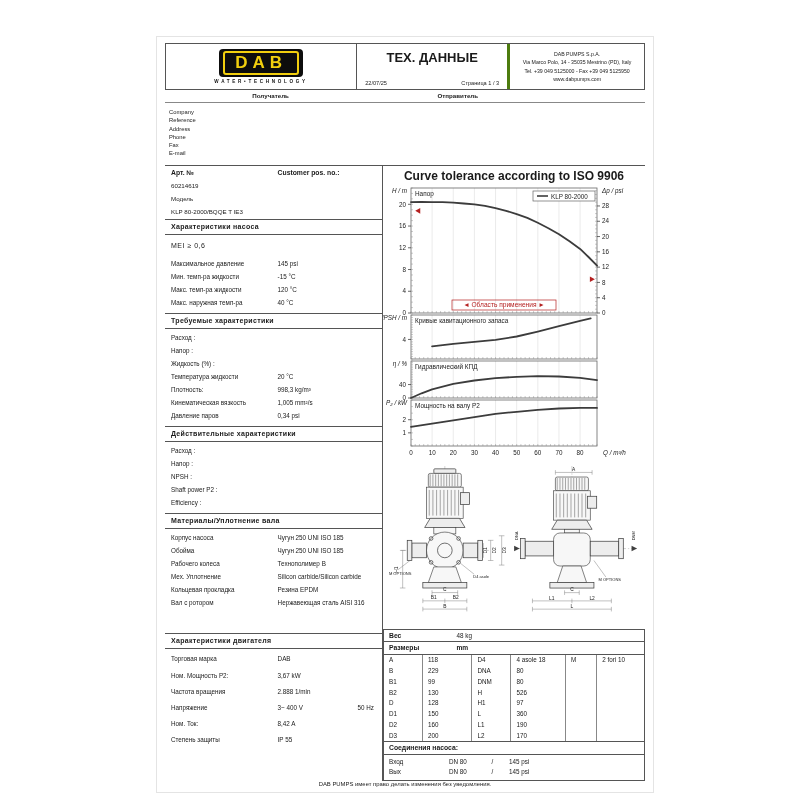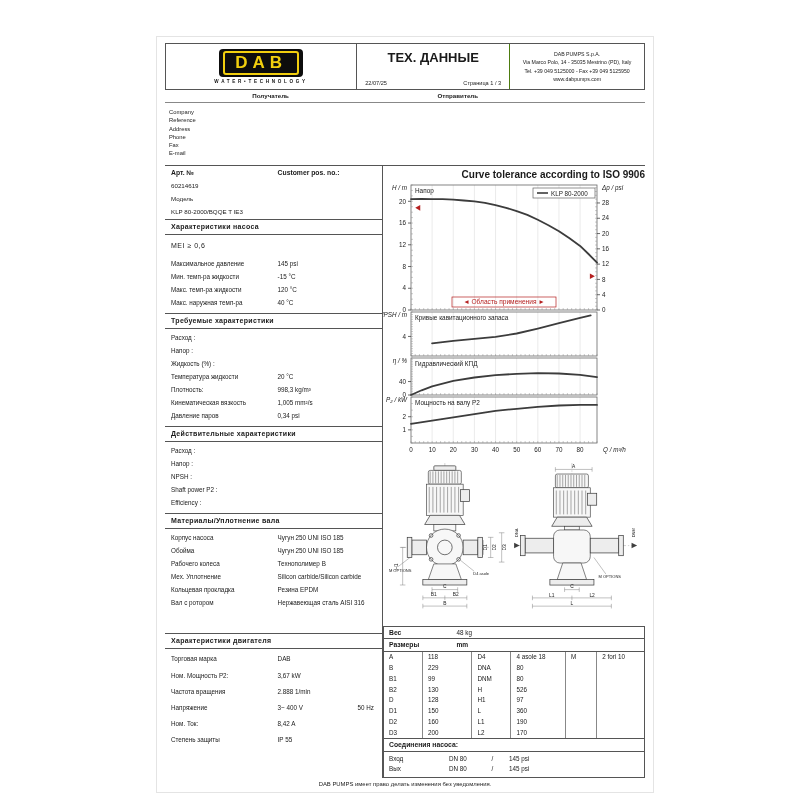--- a/index.html
+++ b/index.html
@@ -4,21 +4,21 @@
 <style>
 *{margin:0;padding:0;box-sizing:border-box}
 html,body{width:800px;height:800px;background:#fff;font-family:"Liberation Sans",sans-serif;color:#1a1a1a}
 .page{position:absolute;left:156px;top:36px;width:498px;height:757px;background:#fff;border:1px solid #e4e4e4;padding:6px 8px 8px}
 
 .hdr{display:flex;border:1px solid #555;height:47px}
 .hdr-logo{width:40%;border-right:1px solid #555;display:flex;flex-direction:column;align-items:center;justify-content:center}
 .logo-box{background:#0d0d0d;border-radius:4px;padding:2px 4px}
 .logo-inner{border:2px solid #f2cf0e;border-radius:3px;padding:0 10px;color:#f2cf0e;font-weight:bold;font-size:17px;letter-spacing:5px;line-height:1.15}
 .logo-tag{font-size:4.6px;letter-spacing:2.7px;margin-top:1.5px;font-weight:bold;color:#111}
-.hdr-title{width:32%;border-right:1px solid #4d7c0f;display:flex;flex-direction:column;justify-content:space-between;padding:6px 6px 2px}
+.hdr-title{width:32%;border-right:3px solid #4d7c0f;display:flex;flex-direction:column;justify-content:space-between;padding:6px 6px 2px}
 .doc-title{font-size:13px;font-weight:bold;text-align:center}
 .title-sub{display:flex;justify-content:space-between;font-size:5.6px;color:#222;padding:0 2px 1px}
 .hdr-addr{flex:1;font-size:5.2px;text-align:center;display:flex;flex-direction:column;justify-content:center;line-height:1.55;color:#222}
 
 .parties{display:grid;grid-template-columns:44% 34% 22%;border-bottom:1px solid #888;padding:2px 0 3px}
 .parties span{font-size:6.2px;font-weight:bold;text-align:center}
 
 .customer{padding:5px 4px 7px;min-height:52px}
 .customer div{font-size:5.8px;line-height:8.3px;color:#222}
 
@@ -35,21 +35,21 @@
 .sec-body{padding:2px 0 4px}
 .mei{font-size:7px;padding:7px 6px 6px;letter-spacing:.5px}
 .kv{display:flex;padding:3px 6px;font-size:6.3px}
 .kv .k{width:52%;flex:none}
 .kv .v{flex:1}
 .kv .x{flex:none;padding-right:2px}
 .motor .kv{padding:4.6px 6px}
 .gap{height:20px}
 
 .chart{padding-top:3px}
-.chart-title{font-size:10px;font-weight:bold;text-align:right;margin-bottom:1px}
+.chart-title{font-size:12px;font-weight:bold;text-align:center;margin-bottom:1px}
 
 .draws{display:flex;justify-content:space-evenly;align-items:flex-start;margin-top:5px;height:158px}
 .tl{stroke:#3f3f3f;stroke-width:.8;fill:none}
 .tf{fill:#ededed;stroke:#3f3f3f;stroke-width:.8}
 .tf2{fill:#f7f7f7;stroke:#3f3f3f;stroke-width:.7}
 .fins{stroke:#555;stroke-width:.55;fill:none}
 .dim{stroke:#777;stroke-width:.5;fill:none}
 .cl{stroke:#9a9a9a;stroke-width:.5;stroke-dasharray:6 2 1.5 2;fill:none}
 text.dl{font-size:5.3px;fill:#222}
 text.dls{font-size:4.4px;fill:#222}

